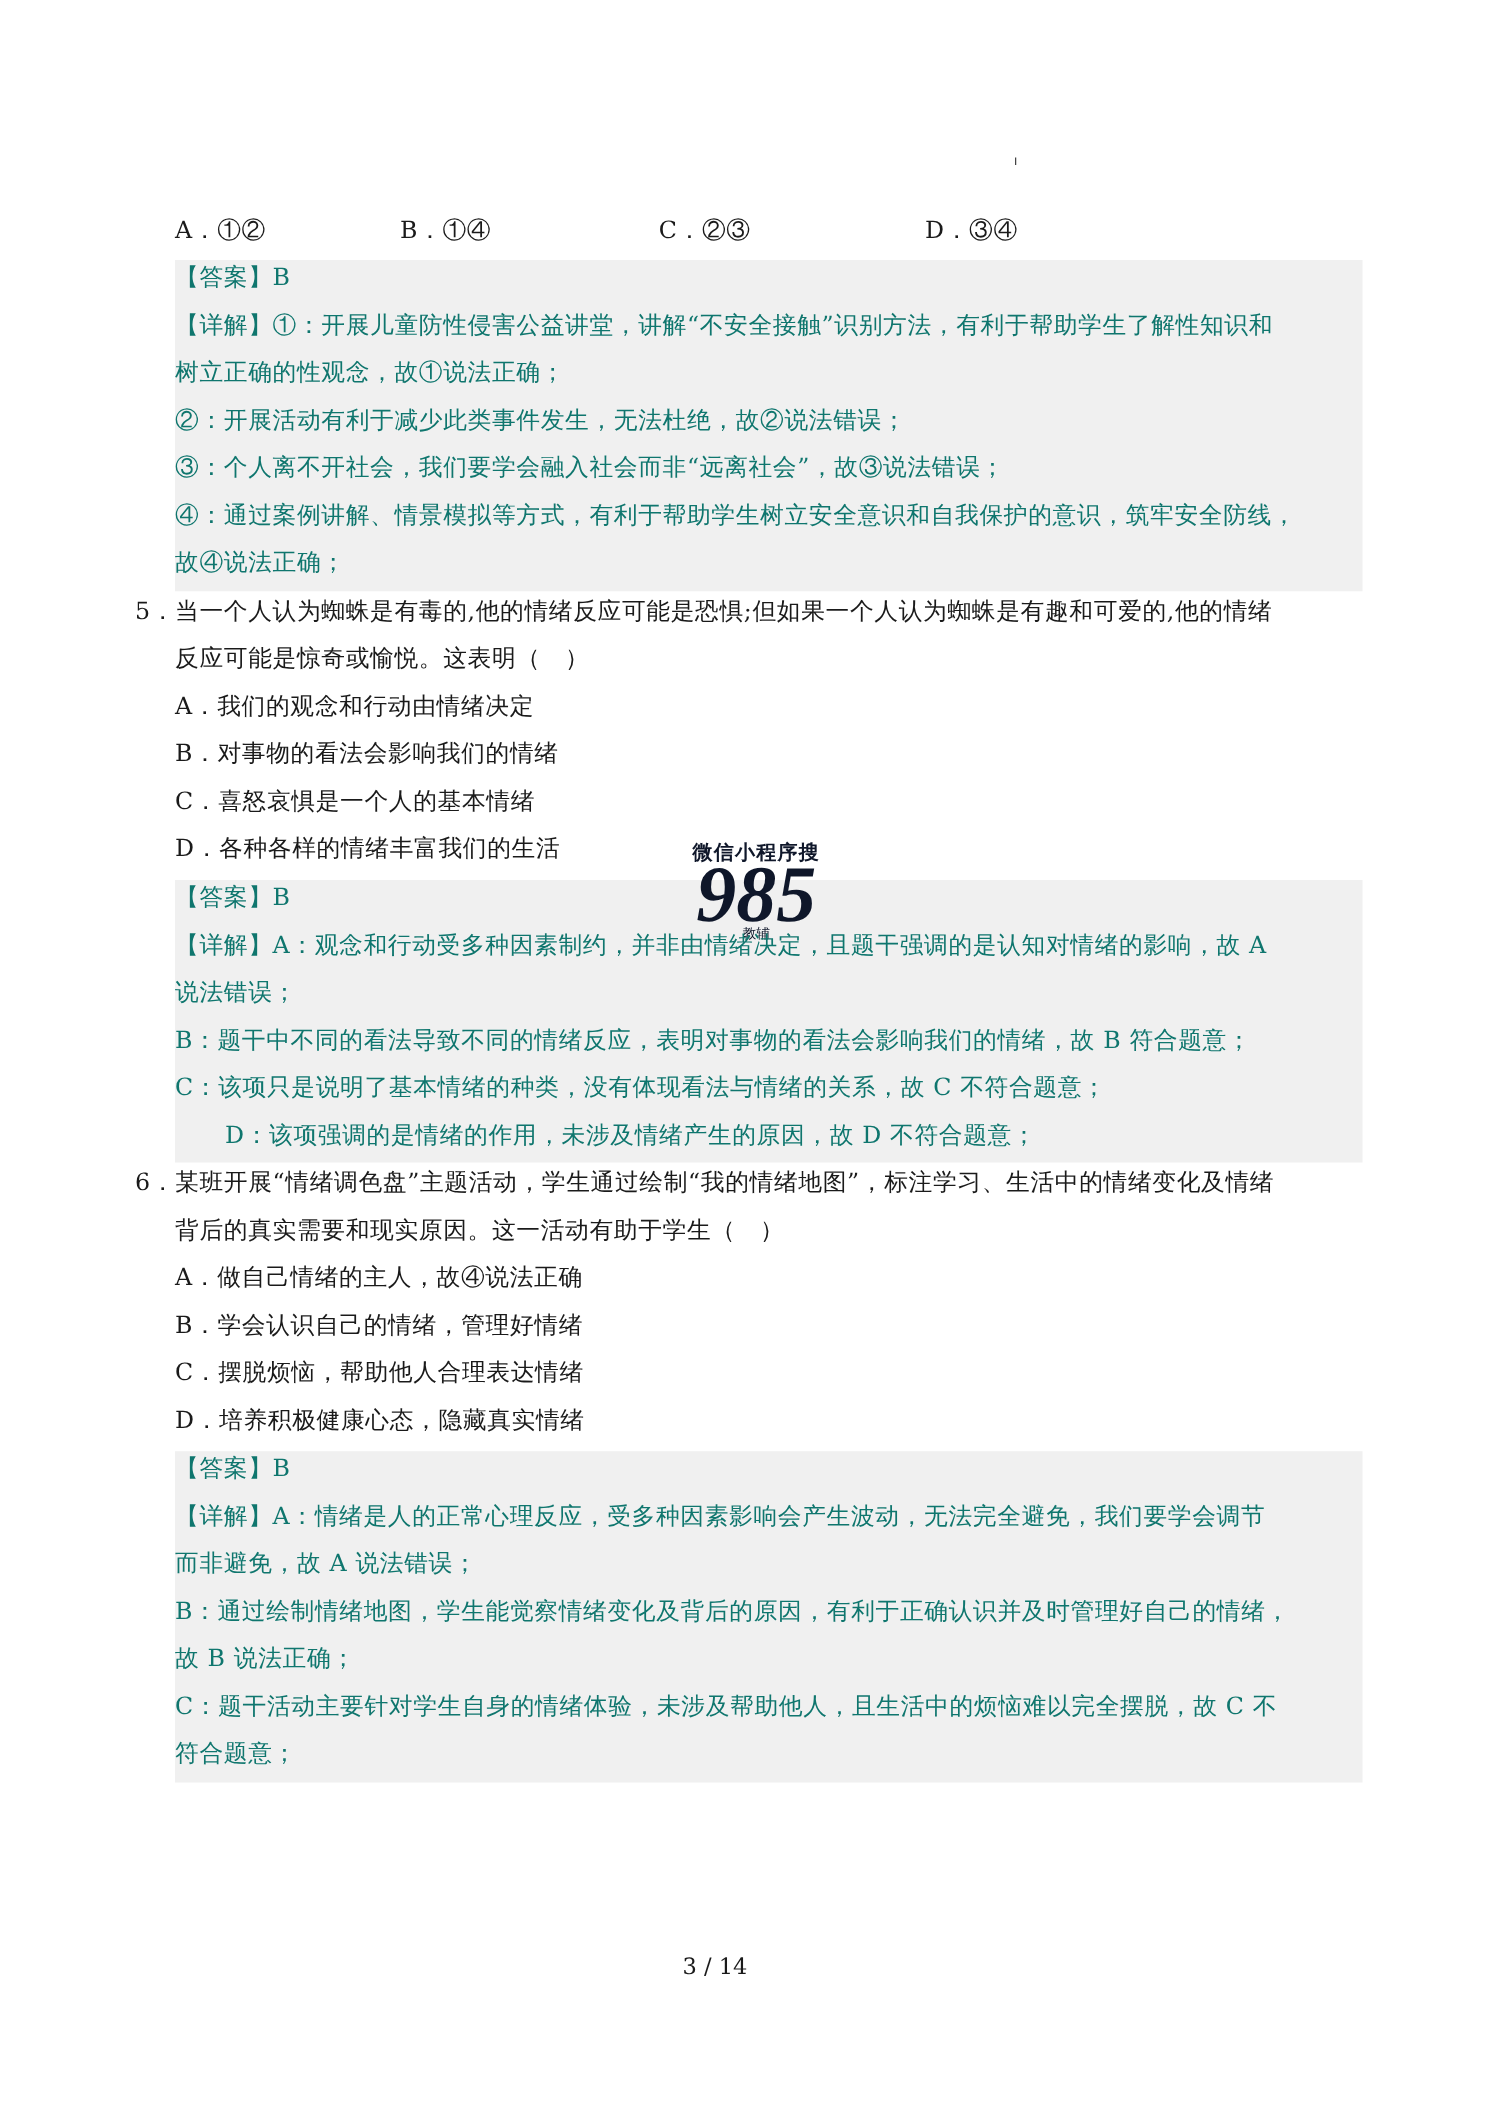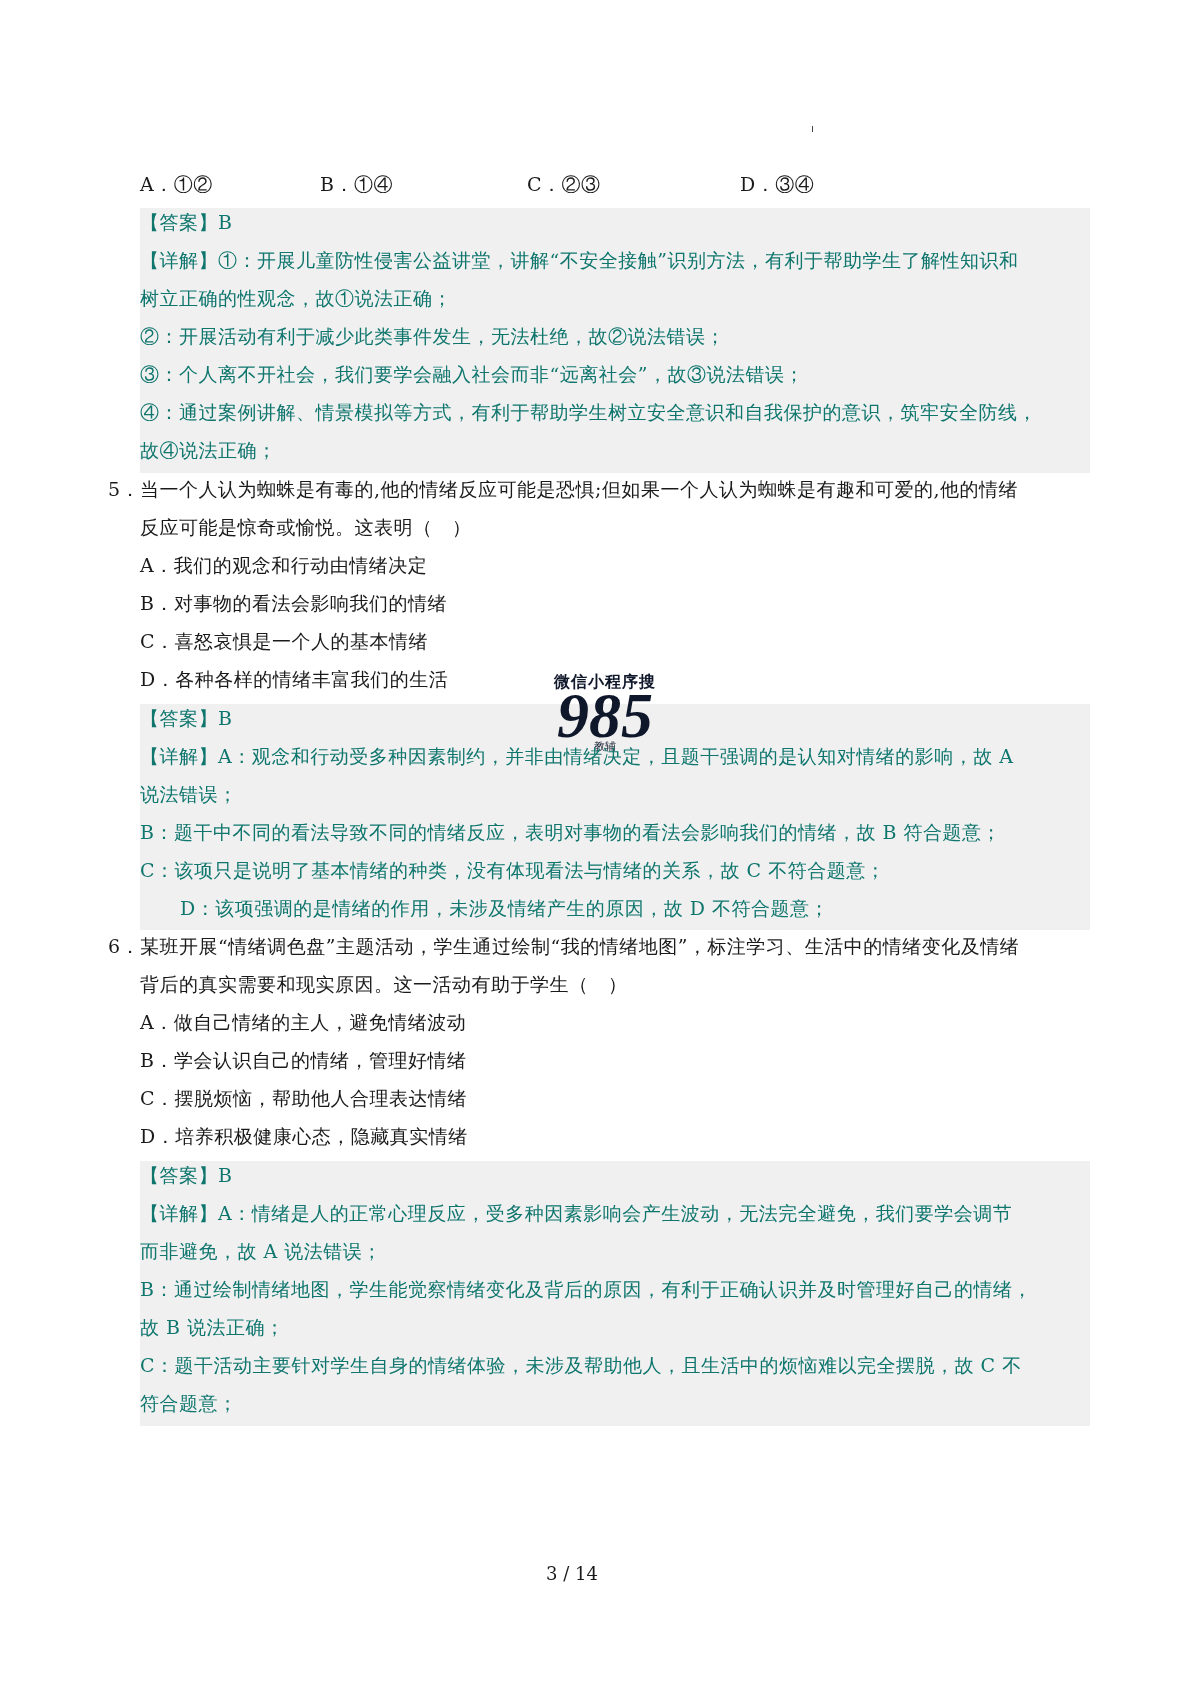--- a/index.html
+++ b/index.html
@@ -119,21 +119,21 @@
   <div class="line red" style="top:744px;">【详解】A：观念和行动受多种因素制约，并非由情绪决定，且题干强调的是认知对情绪的影响，故 A</div>
   <div class="line red" style="top:782px;">说法错误；</div>
   <div class="line red" style="top:820px;">B：题干中不同的看法导致不同的情绪反应，表明对事物的看法会影响我们的情绪，故 B 符合题意；</div>
   <div class="line red" style="top:858px;">C：该项只是说明了基本情绪的种类，没有体现看法与情绪的关系，故 C 不符合题意；</div>
   <div class="line red" style="top:896px;padding-left:40px;">D：该项强调的是情绪的作用，未涉及情绪产生的原因，故 D 不符合题意；</div>
 
   <div class="line qnum-line" style="top:934px;">
     <span class="qnum">6．</span><span>某班开展“情绪调色盘”主题活动，学生通过绘制“我的情绪地图”，标注学习、生活中的情绪变化及情绪</span>
   </div>
   <div class="line" style="top:972px;">背后的真实需要和现实原因。这一活动有助于学生（　）</div>
-  <div class="line" style="top:1010px;">A．做自己情绪的主人，避免情绪波动</div>
+  <div class="line" style="top:1010px;">A．做自己情绪的主人，故④说法正确</div>
   <div class="line" style="top:1048px;">B．学会认识自己的情绪，管理好情绪</div>
   <div class="line" style="top:1086px;">C．摆脱烦恼，帮助他人合理表达情绪</div>
   <div class="line" style="top:1124px;">D．培养积极健康心态，隐藏真实情绪</div>
 
   <div class="shade" style="top:1161px; height:265px;"></div>
   <div class="line red" style="top:1163px;">【答案】B</div>
   <div class="line red" style="top:1201px;">【详解】A：情绪是人的正常心理反应，受多种因素影响会产生波动，无法完全避免，我们要学会调节</div>
   <div class="line red" style="top:1239px;">而非避免，故 A 说法错误；</div>
   <div class="line red" style="top:1277px;">B：通过绘制情绪地图，学生能觉察情绪变化及背后的原因，有利于正确认识并及时管理好自己的情绪，</div>
   <div class="line red" style="top:1315px;">故 B 说法正确；</div>

